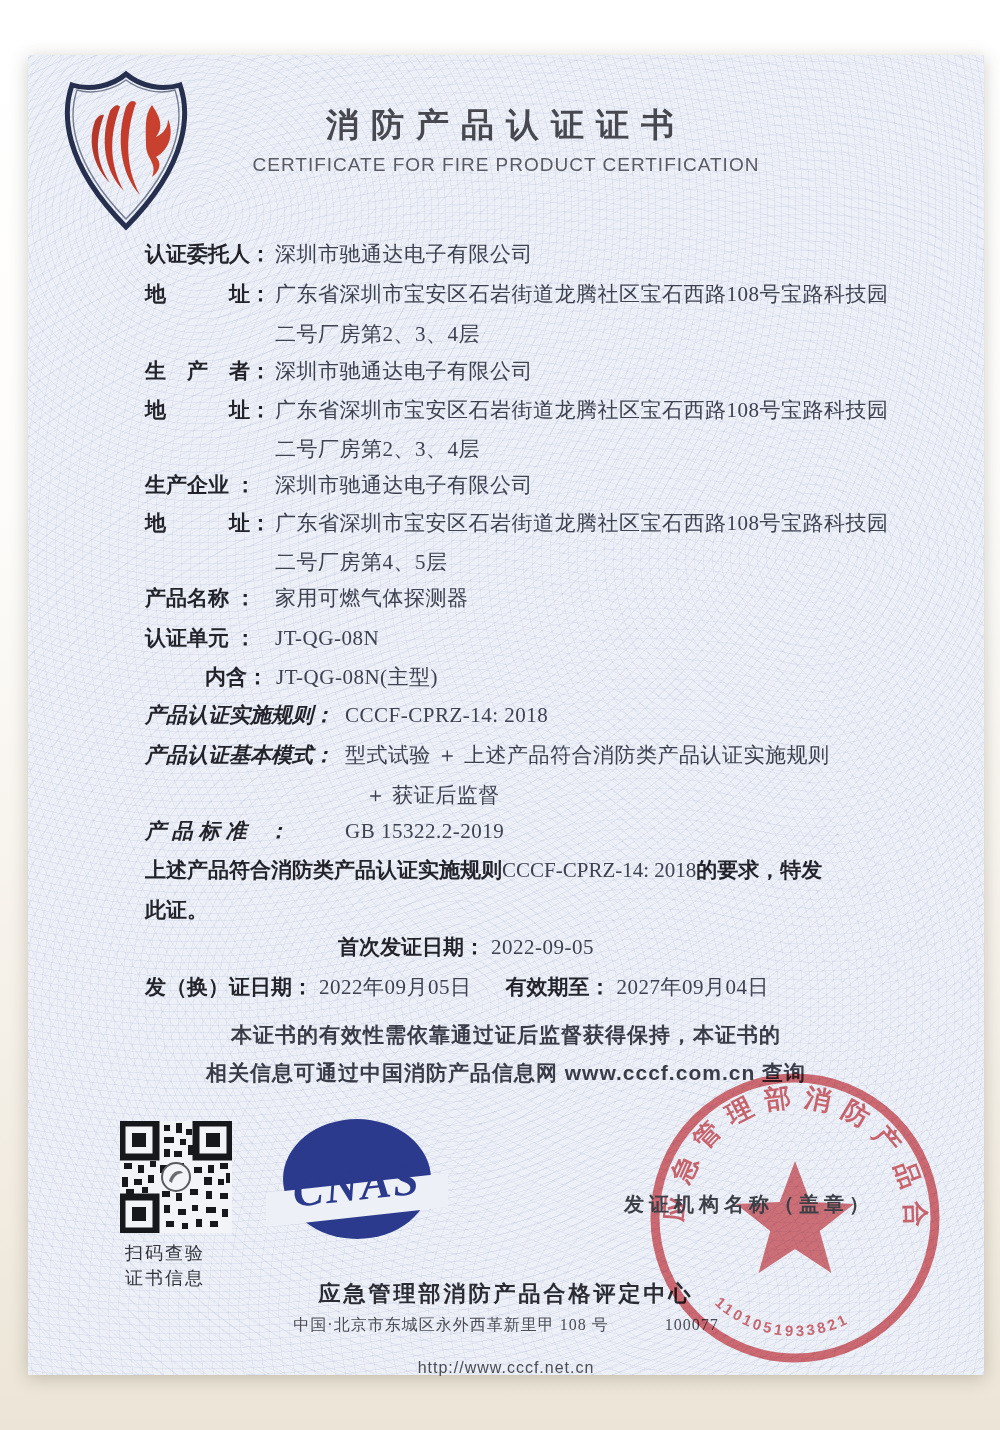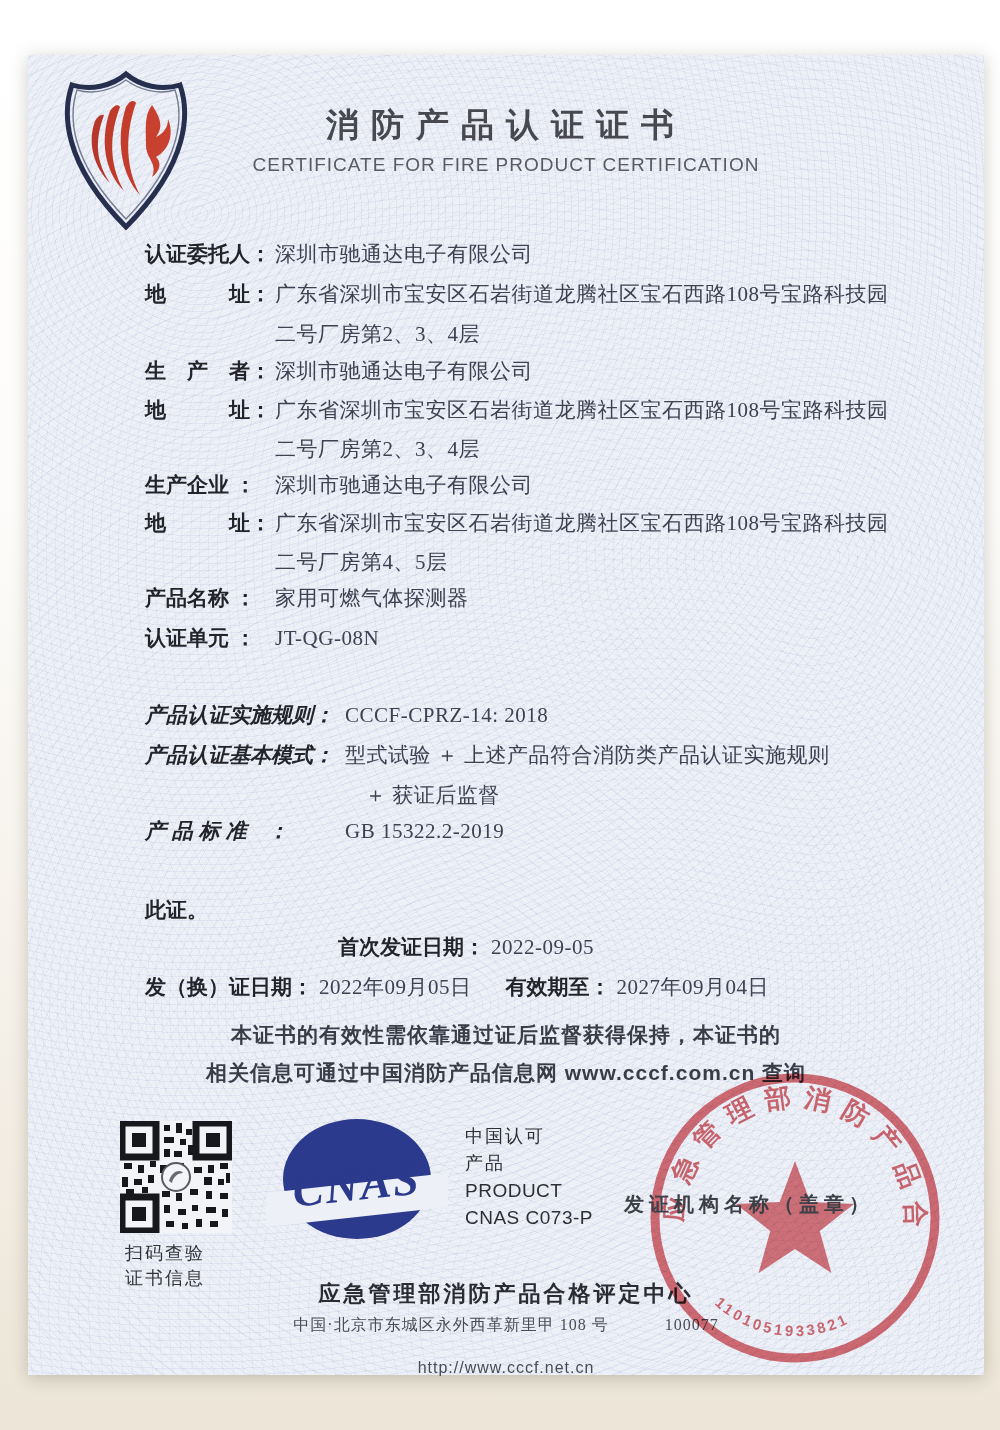--- a/index.html
+++ b/index.html
@@ -109,35 +109,42 @@
   <div class="cont" style="top:493px">二号厂房第4、5层</div>
 
   <div class="row" style="top:529px">
     <span class="lbl narrow">产品名称 ：</span>
     <span class="val">家用可燃气体探测器</span>
   </div>
   <div class="row" style="top:569px">
     <span class="lbl narrow">认证单元 ：</span>
     <span class="val">JT-QG-08N</span>
   </div>
+  <div class="row" style="top:608px;left:177px">
+    <span class="lbl" style="margin-right:8px">内含：</span>
+    <span class="val">JT-QG-08N(主型)</span>
+  </div>
 
   <div class="row" style="top:646px">
     <span class="lbl wide">产品认证实施规则：</span>
     <span class="val">CCCF-CPRZ-14: 2018</span>
   </div>
   <div class="row" style="top:686px">
     <span class="lbl wide">产品认证基本模式：</span>
     <span class="val">型式试验 ＋ 上述产品符合消防类产品认证实施规则</span>
   </div>
   <div class="cont" style="top:726px;left:337px">＋ 获证后监督</div>
   <div class="row" style="top:762px">
     <span class="lbl wide">产 品 标 准　：</span>
     <span class="val">GB 15322.2-2019</span>
   </div>
 
+  <div class="stmt" style="top:801px">
+    <span>上述产品符合消防类产品认证实施规则</span><span class="code">CCCF-CPRZ-14: 2018</span><span>的要求，特发</span>
+  </div>
   <div class="stmt" style="top:841px">此证。</div>
 
   <div class="row" style="top:878px;left:310px">
     <span class="lbl" style="margin-right:6px">首次发证日期：</span>
     <span class="val">2022-09-05</span>
   </div>
   <div class="row" style="top:918px">
     <span class="lbl" style="margin-right:6px">发（换）证日期：</span>
     <span class="val" style="margin-right:34px">2022年09月05日</span>
     <span class="lbl" style="margin-right:6px">有效期至：</span>
@@ -204,26 +211,20 @@
   <div class="abs qr-cap" style="left:97px;top:1211px">证书信息</div>
 
   <div class="abs cnas-wrap">
     <svg width="182" height="132" viewBox="0 0 182 132">
       <ellipse cx="91" cy="64" rx="74" ry="60" fill="#2b3a8c"></ellipse>
       <path d="M0 78 L182 58 L182 92 L0 112 Z" fill="#edf0f7"></path>
       <text x="91" y="85" text-anchor="middle" font-family="Liberation Serif,serif" font-style="italic" font-weight="bold" font-size="46" fill="#2b3a8c" letter-spacing="2" transform="rotate(-6 91 76)">CNAS</text>
     </svg>
   </div>
 
-  <div class="abs accr" style="left:437px;top:1068px">
-    <div class="cn">中国认可</div>
-    <div class="cn">产品</div>
-    <div class="en">PRODUCT</div>
-    <div class="en">CNAS C073-P</div>
-  </div>
 
   <div class="abs seal-wrap">
     <svg width="310" height="310" viewBox="0 0 310 310">
       <defs>
         <path id="sealTop" d="M44.7,174.5 A112,112 0 1 1 265.3,174.5" fill="none"></path>
         <path id="sealBottom" d="M52.8,214 A118,118 0 0 0 257.2,214" fill="none"></path>
       </defs>
       <circle cx="155" cy="155" r="140" fill="none" stroke="#d2484f" stroke-width="9" opacity="0.85"></circle>
       <polygon points="155,98 170.3,139 214,141 179.7,168 191.4,210 155,186 118.6,210 130.3,168 96,141 139.7,139" fill="#d2484f" opacity="0.82"></polygon>
       <text font-size="26" font-weight="bold" fill="#d2484f" opacity="0.88" letter-spacing="2">

